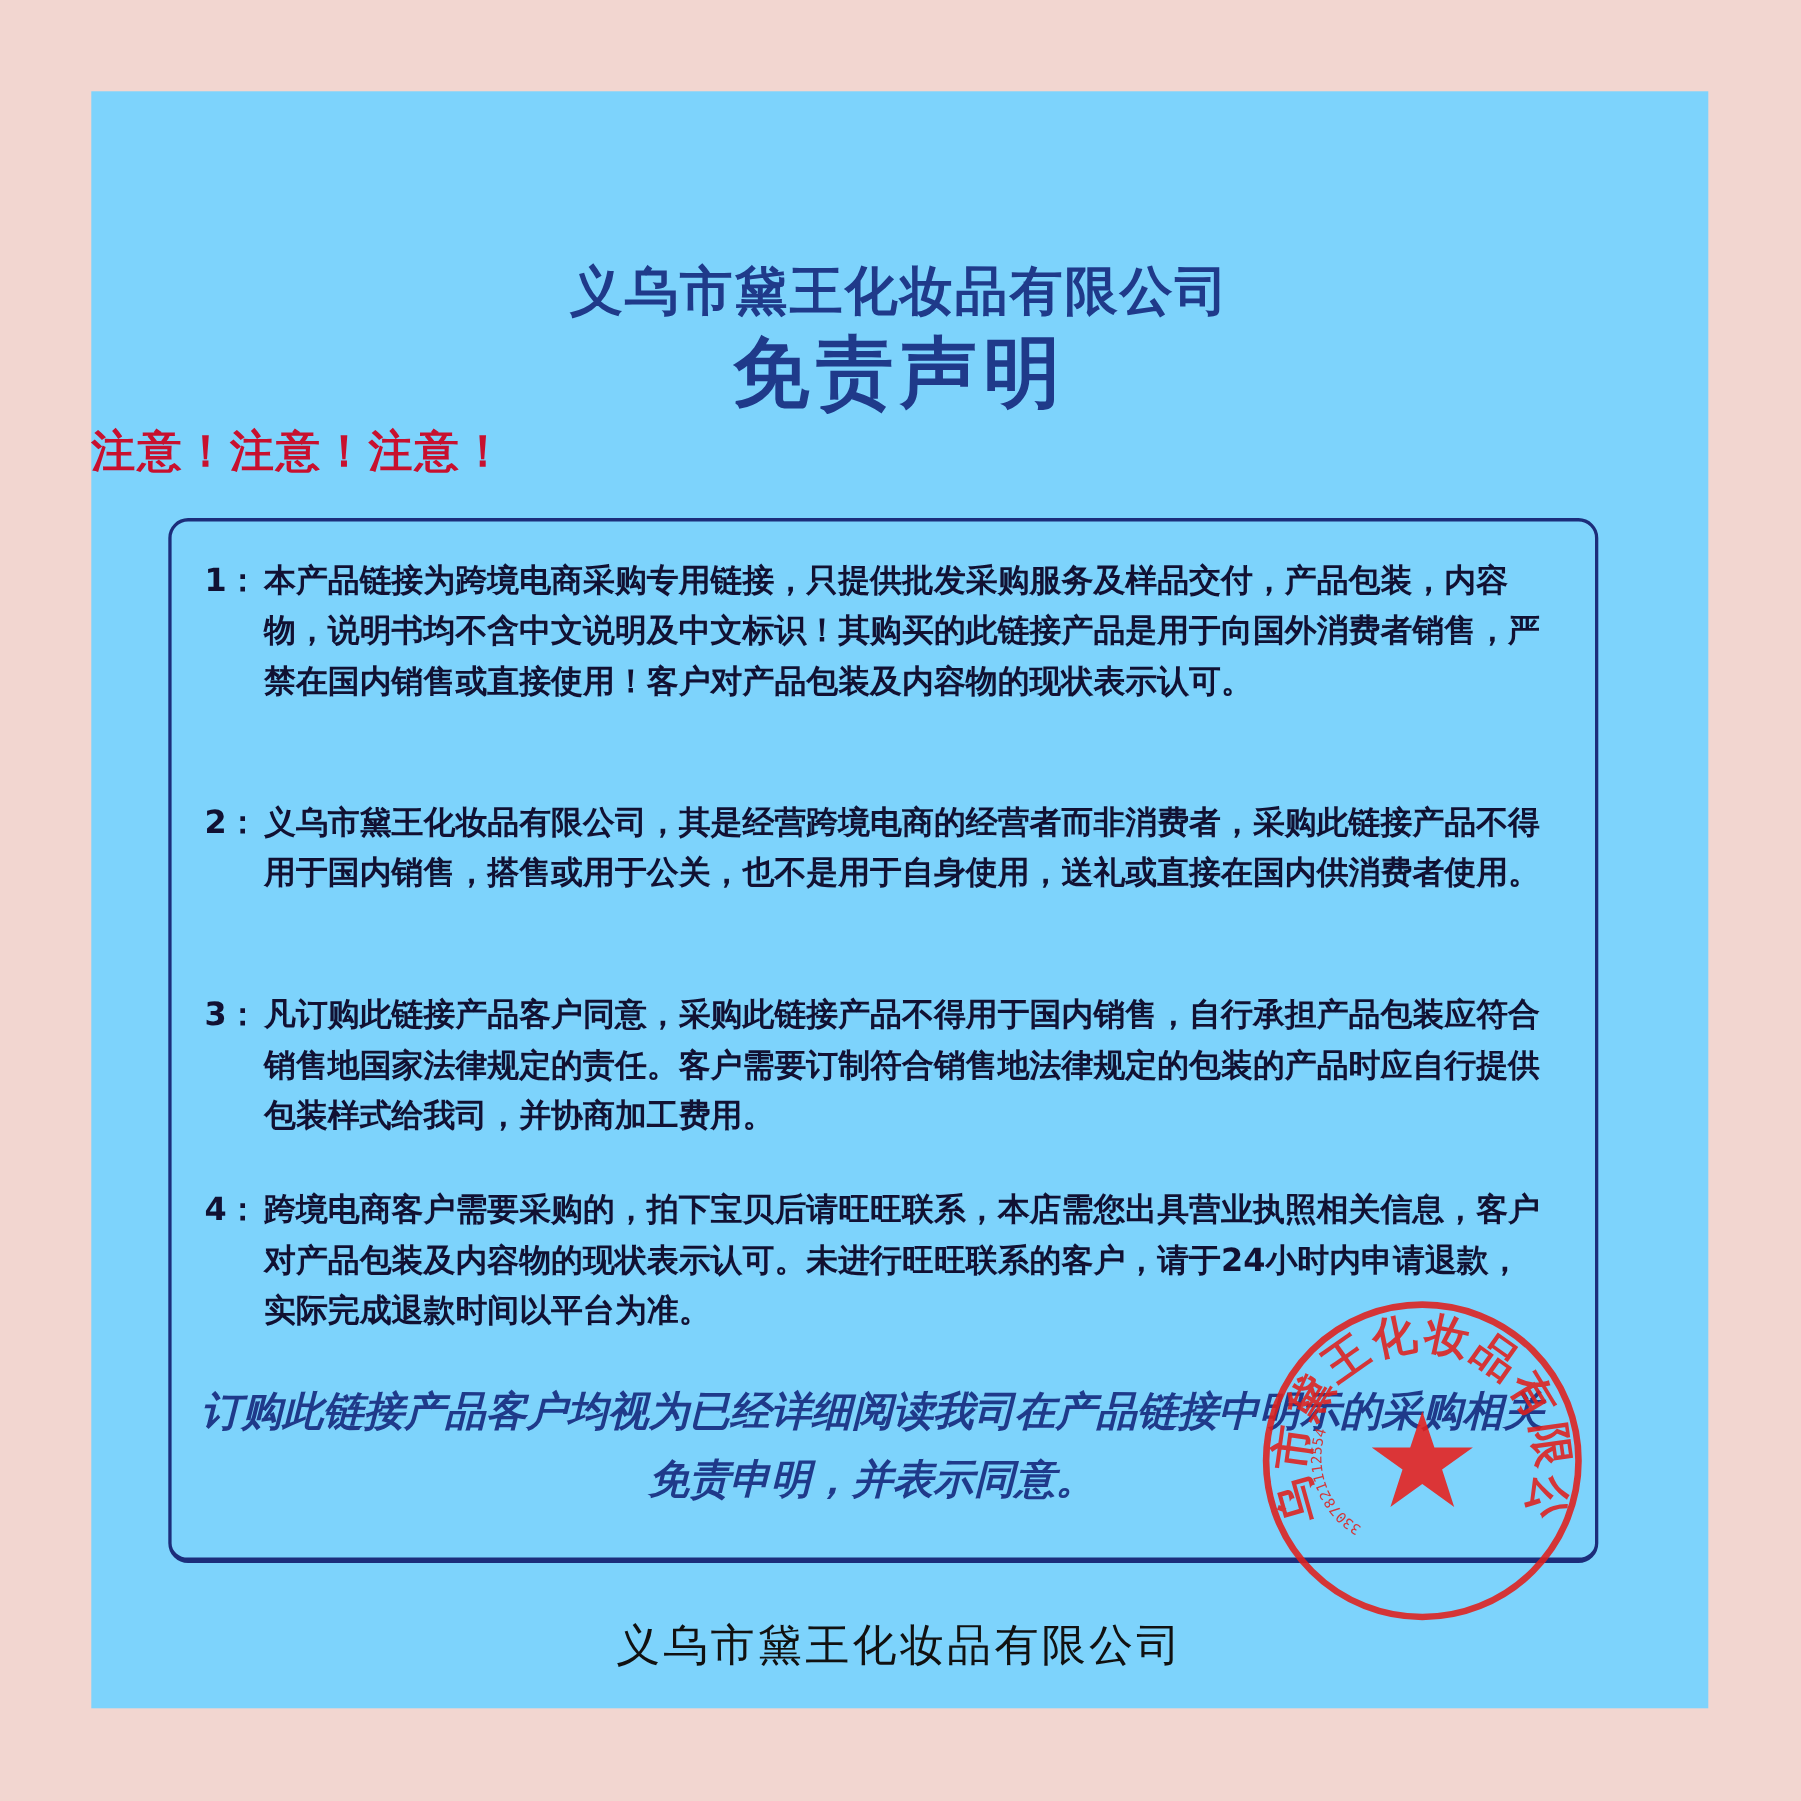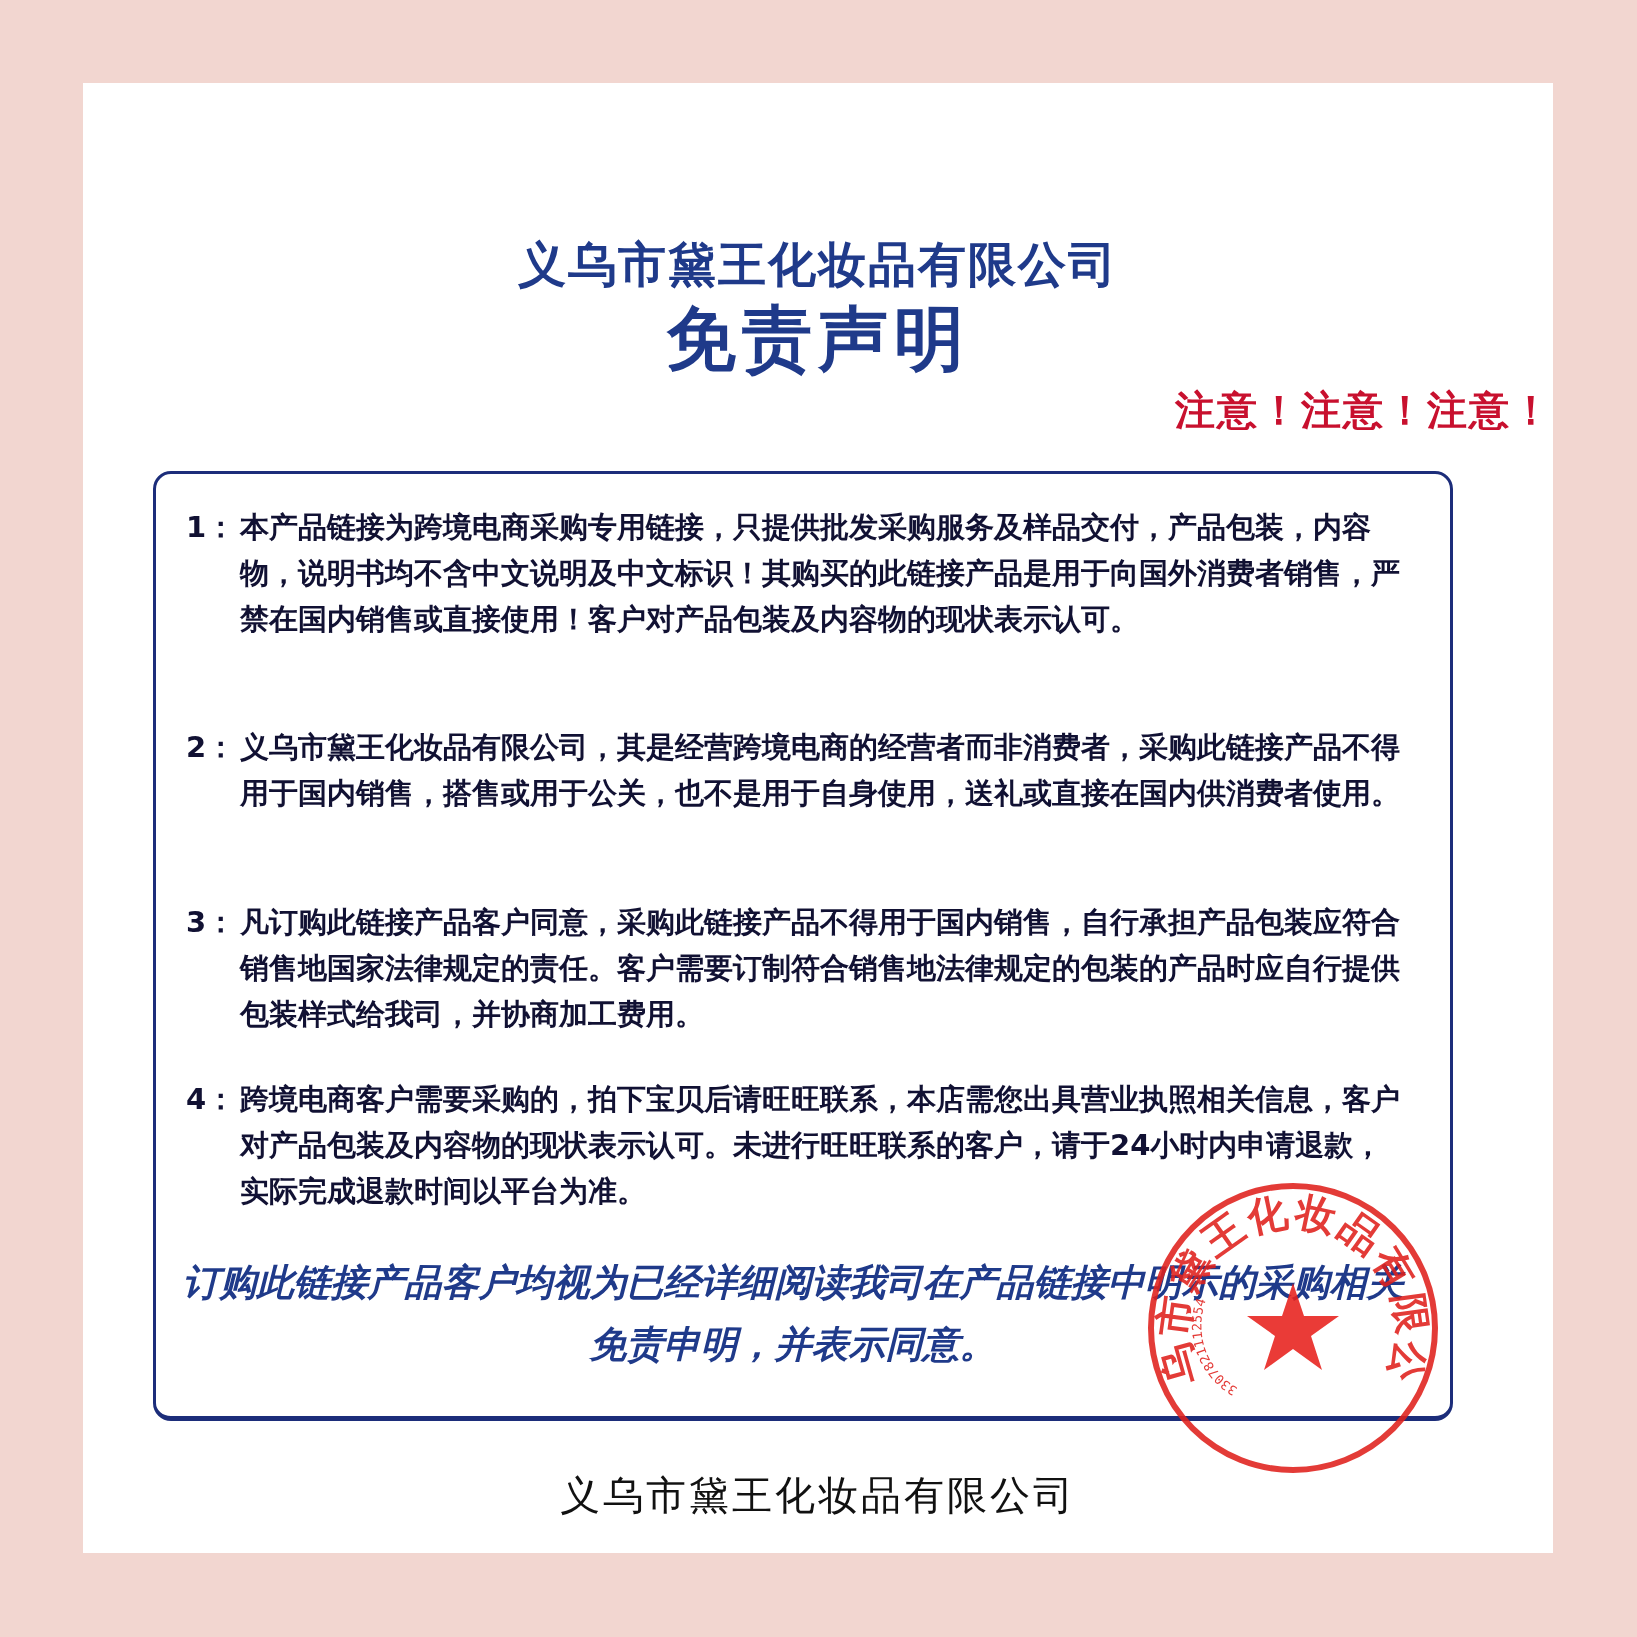--- a/index.html
+++ b/index.html
@@ -7,39 +7,39 @@
     width:1637px; height:1637px;
     background:#f2d6d0;
     position:relative;
     overflow:hidden;
     font-family:"DejaVu Sans", "Liberation Sans", sans-serif;
   }
   .sheet {
     position:absolute;
     left:83px; top:83px;
     width:1470px; height:1470px;
-    background:#ffffff;
+    background:#7dd3fc;
   }
   .company-title {
     position:absolute; left:0; right:0; top:150px;
     text-align:center;
     color:#1f3a8a;
     font-size:48px; font-weight:bold;
     letter-spacing:2px;
   }
   .doc-title {
     position:absolute; left:0; right:0; top:210px;
     text-align:center;
     color:#1f3a8a;
     font-size:70px; font-weight:bold;
     letter-spacing:6px;
   }
   .warning {
     position:absolute; left:0; right:0; top:300px;
-    text-align:right;
+    text-align:left;
     color:#c8102e;
     font-size:40px; font-weight:bold;
     letter-spacing:2px;
   }
   .box {
     position:absolute;
     left:70px; top:388px;
     width:1300px; height:950px;
     border:3px solid #1c2d7a;
     border-bottom-width:5px;

